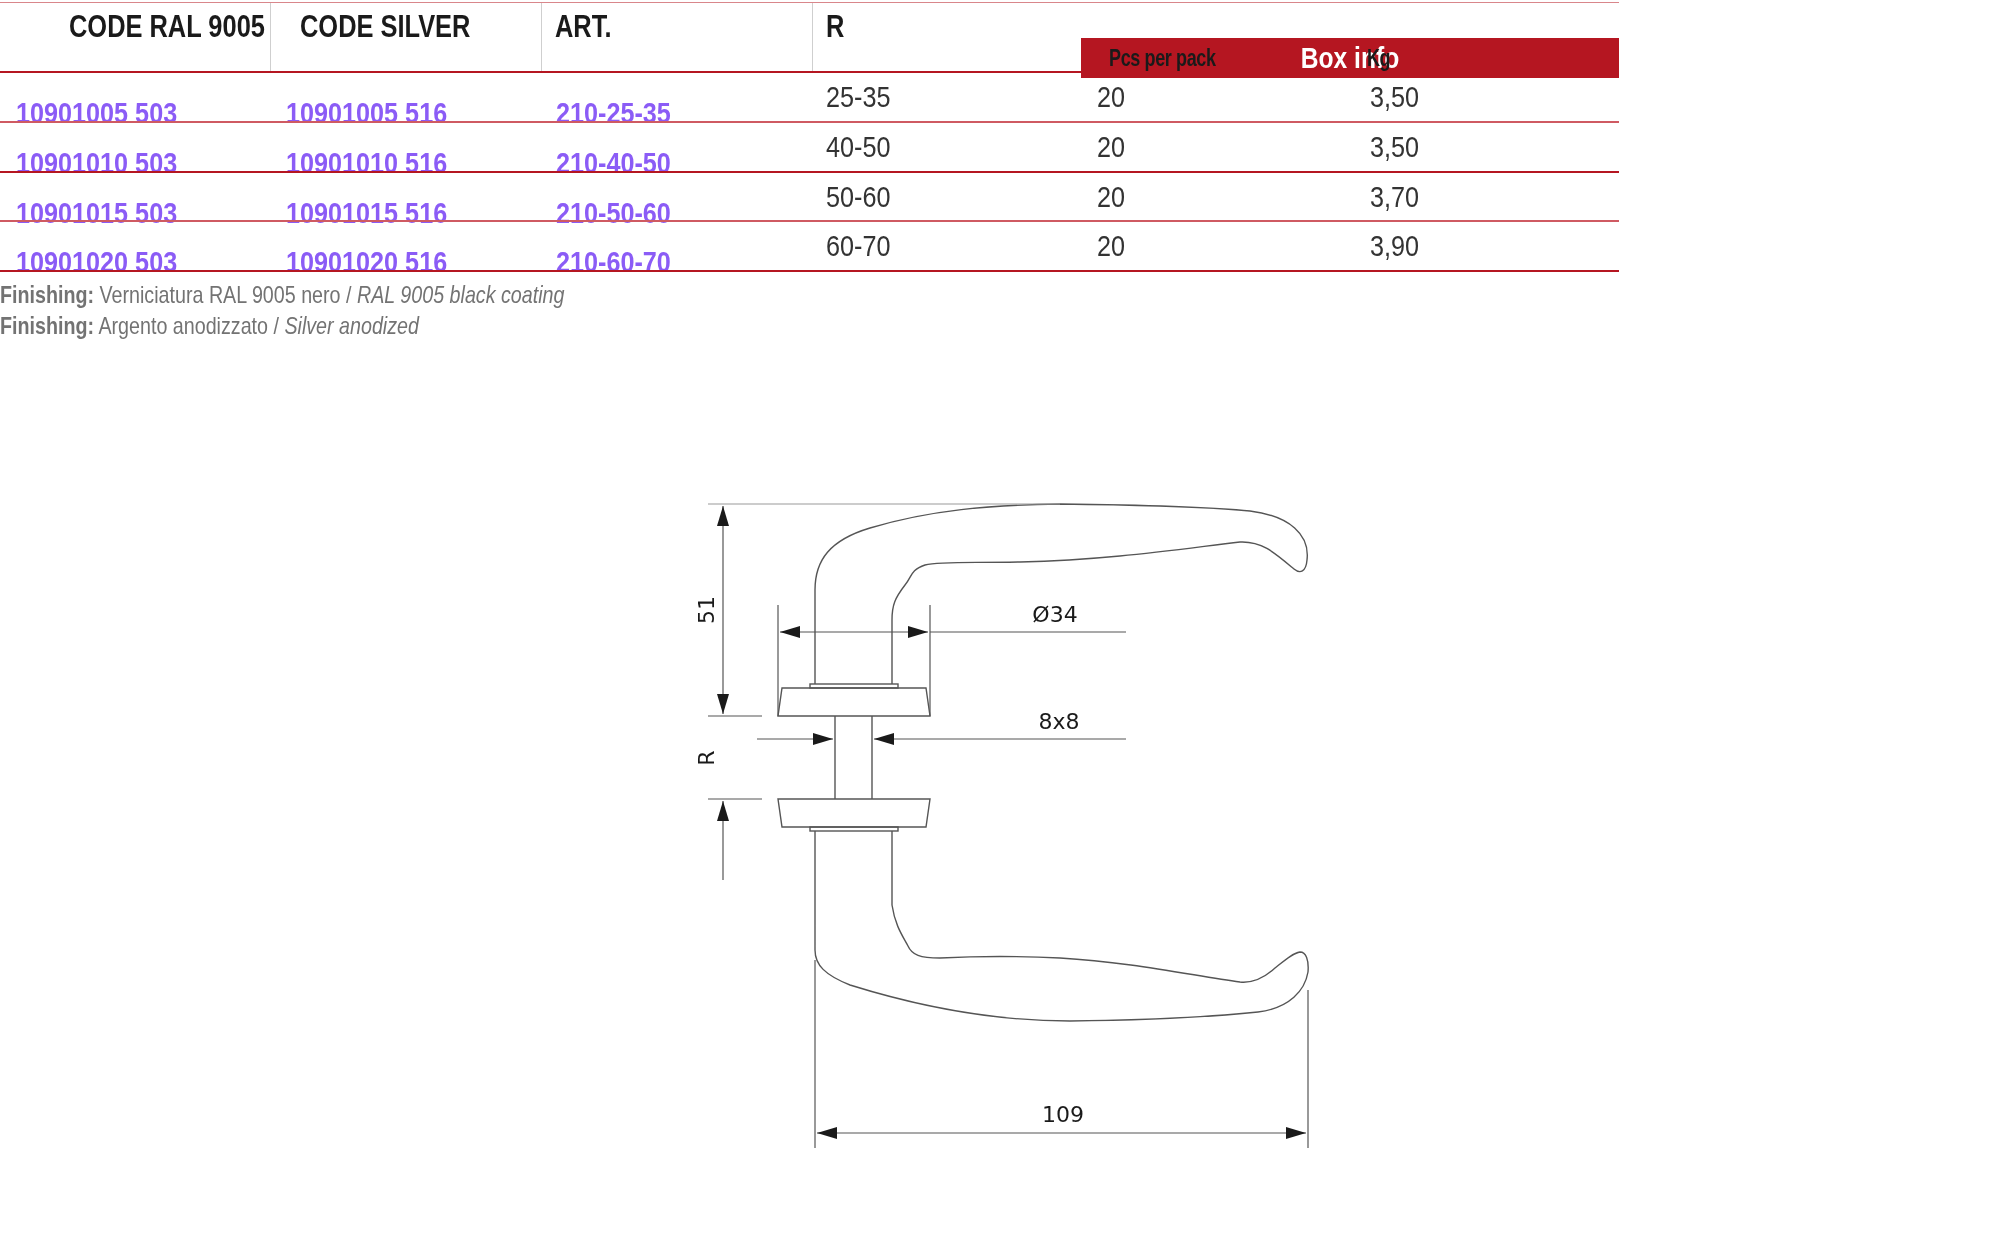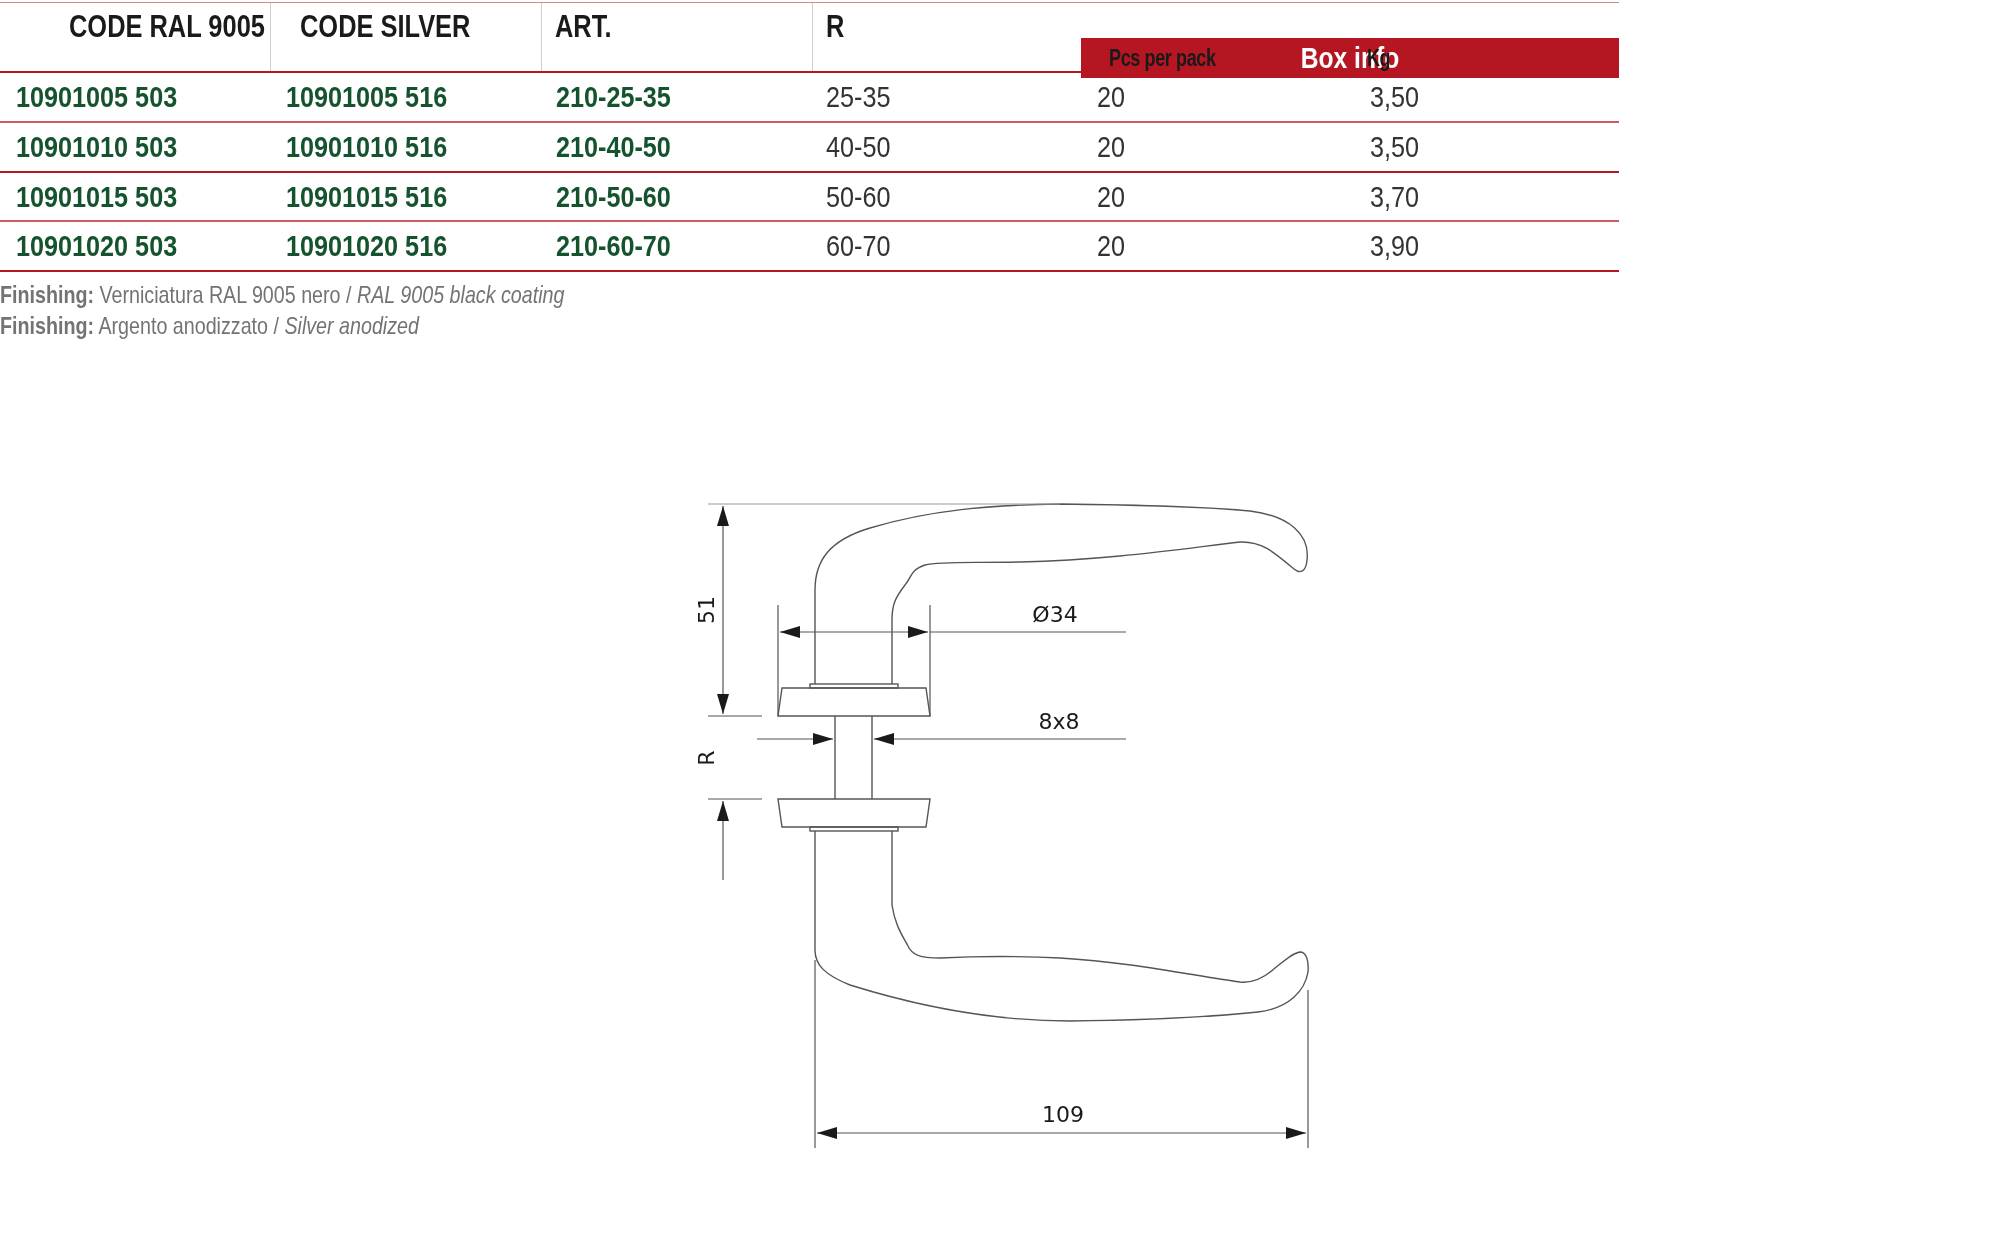--- a/index.html
+++ b/index.html
@@ -11,21 +11,21 @@
   .colhead span { display:inline-block; transform:scaleX(0.82); transform-origin:left center; }
   .vdiv { position:absolute; width:1px; background:#cfcfcf; }
   .boxband { position:absolute; left:1081px; top:3px; width:538px; height:40px; background:#b51621; color:#fff; font-weight:bold; font-size:30px; text-align:center; line-height:40px;margin-top:35px; }
   .boxband span { display:inline-block; transform:scaleX(0.82); }
   .subhead { position:absolute; top:43px; height:29px; font-size:24px; font-weight:bold; padding-left:12px; line-height:29px; }
   .subhead span { display:inline-block; transform:scaleX(0.75); transform-origin:left center; letter-spacing:-0.5px; }
   .hline { position:absolute; left:0; width:1619px; height:2px; background:#b51621; }
   .row { position:absolute; left:0; width:1619px; height:50px; }
   .row .c { position:absolute; top:0; height:48px; line-height:50px; font-size:30px; white-space:nowrap; }
   .row .c span { display:inline-block; transform:scaleX(0.84); transform-origin:left center; }
-  .row .b { font-weight:bold; color:#14532d; }
+  .row .b { font-weight:bold; color:#8b5cf6;margin-top:16px; }
   .row .l { font-weight:normal; color:#333; }
   .finish { position:absolute; left:0; font-size:24px; white-space:nowrap; color:#737373; }
   .finish .inner { display:inline-block; transform:scaleX(0.82); transform-origin:left center; }
   .finish b { font-weight:bold; }
   .finish i { font-style:italic; }
   svg.drawing { position:absolute; left:0; top:0; }
   .dimtext { font-family:"DejaVu Sans", sans-serif; font-size:22px; fill:#1a1a1a; }
 </style>
 </head>
 <body>

